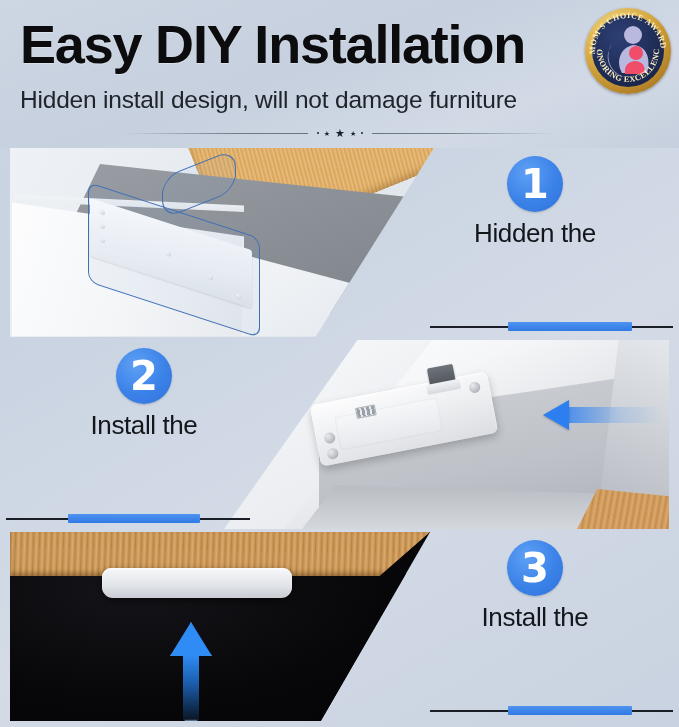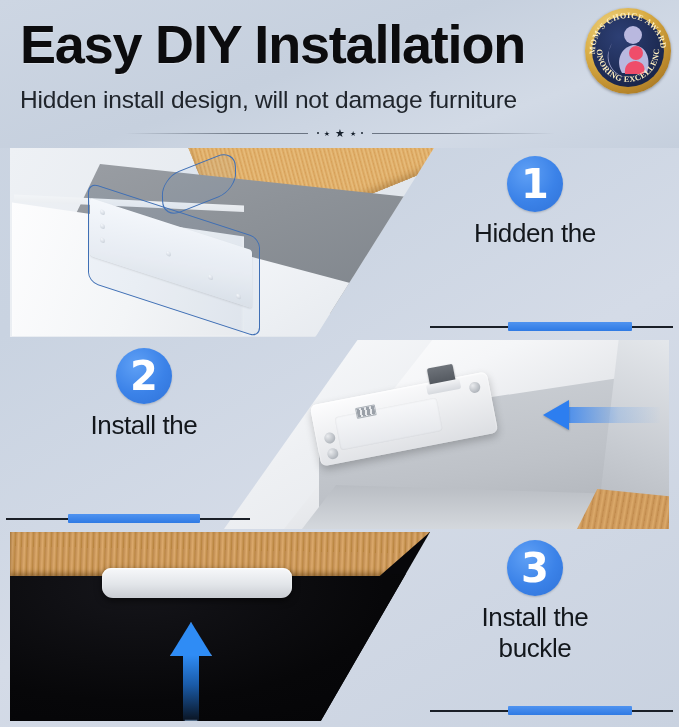--- a/index.html
+++ b/index.html
@@ -280,21 +280,20 @@
       <div class="arrow3">
         <div class="a-head"></div>
         <div class="a-stem"></div>
         <div class="a-out"></div>
       </div>
     </div>
     <div class="txt" style="right:4px">
       <div class="num">3</div>
       <div class="cap">
         <span>Install the</span>
-        <span class="l2">buckle</span>
       </div>
     </div>
     <div class="bar" style="left:430px;right:6px;bottom:4px">
       <div class="thin"></div>
       <div class="thick" style="left:78px;width:124px"></div>
     </div>
   </div>
 
 </div>
 

